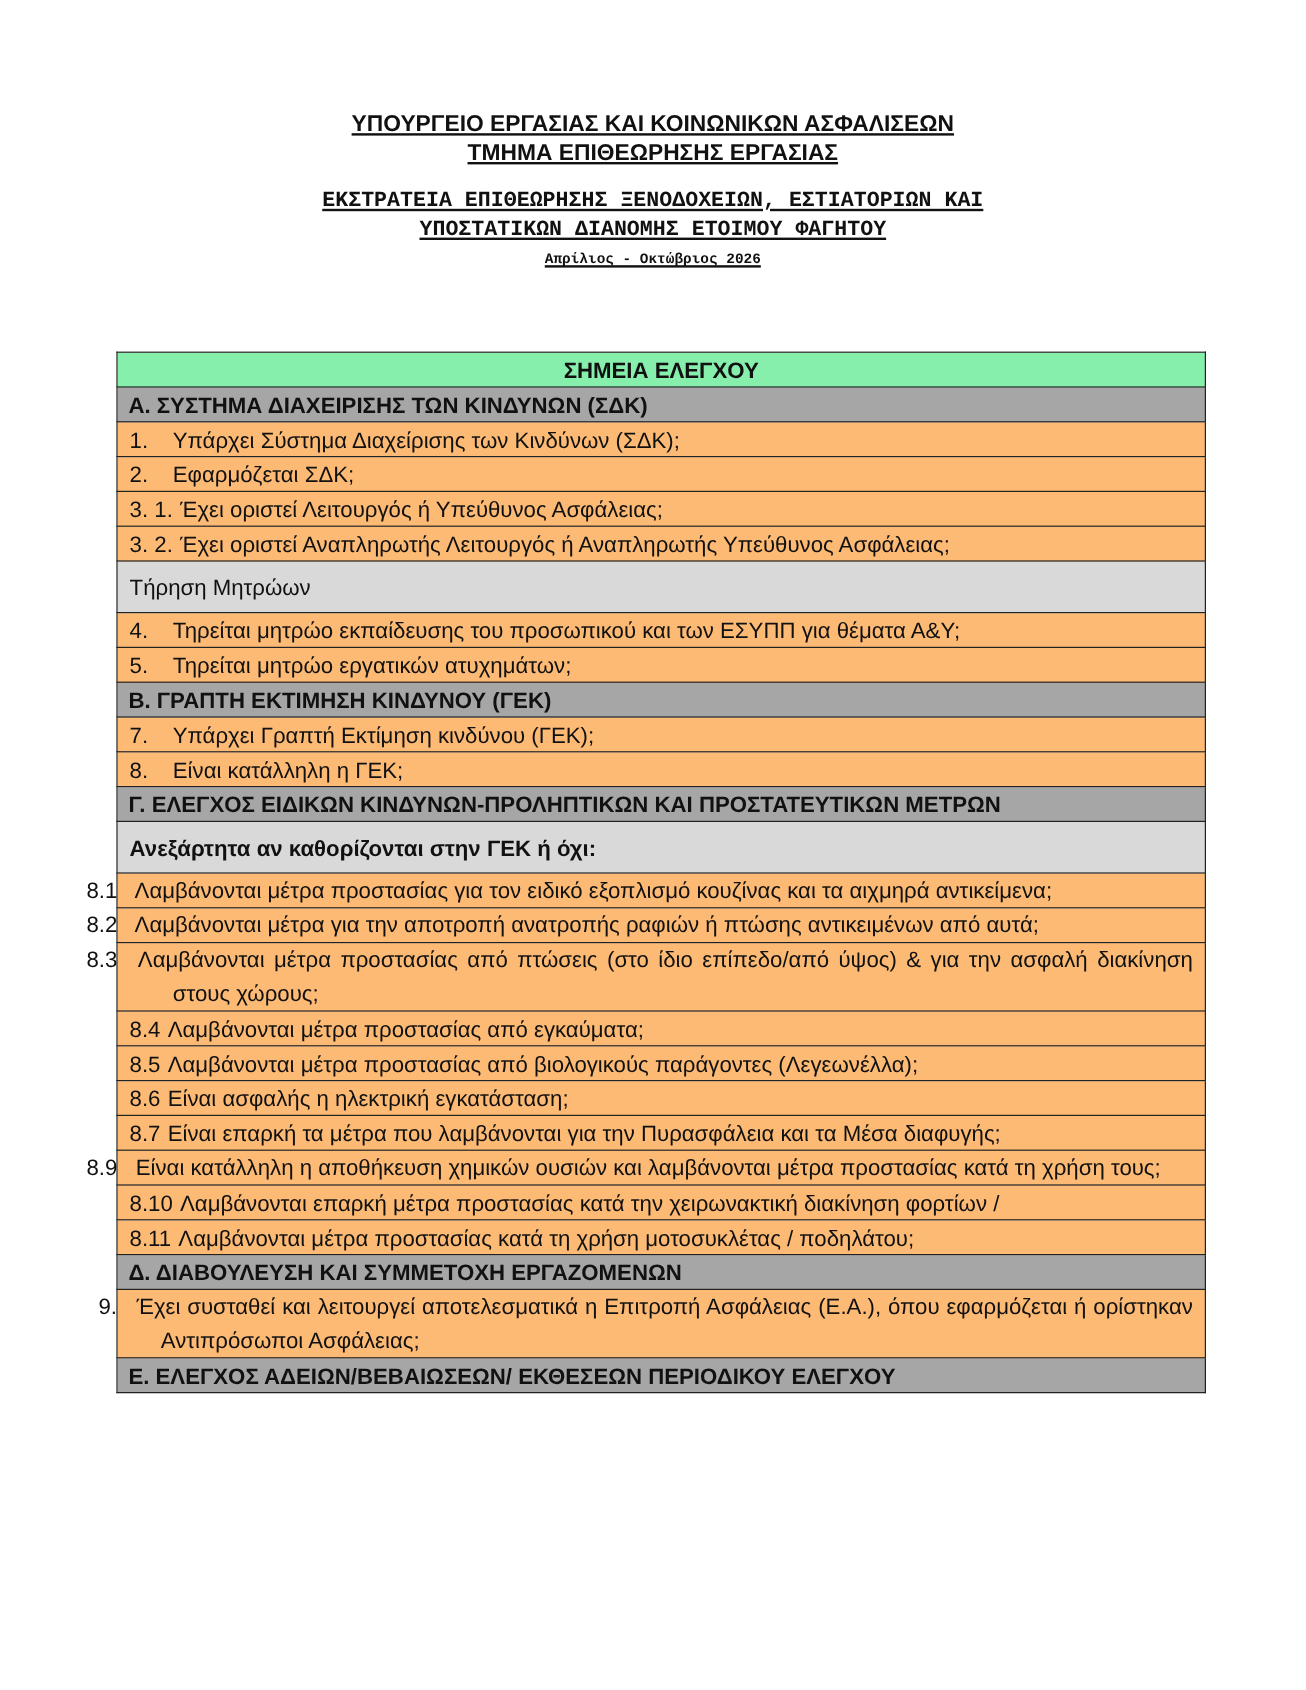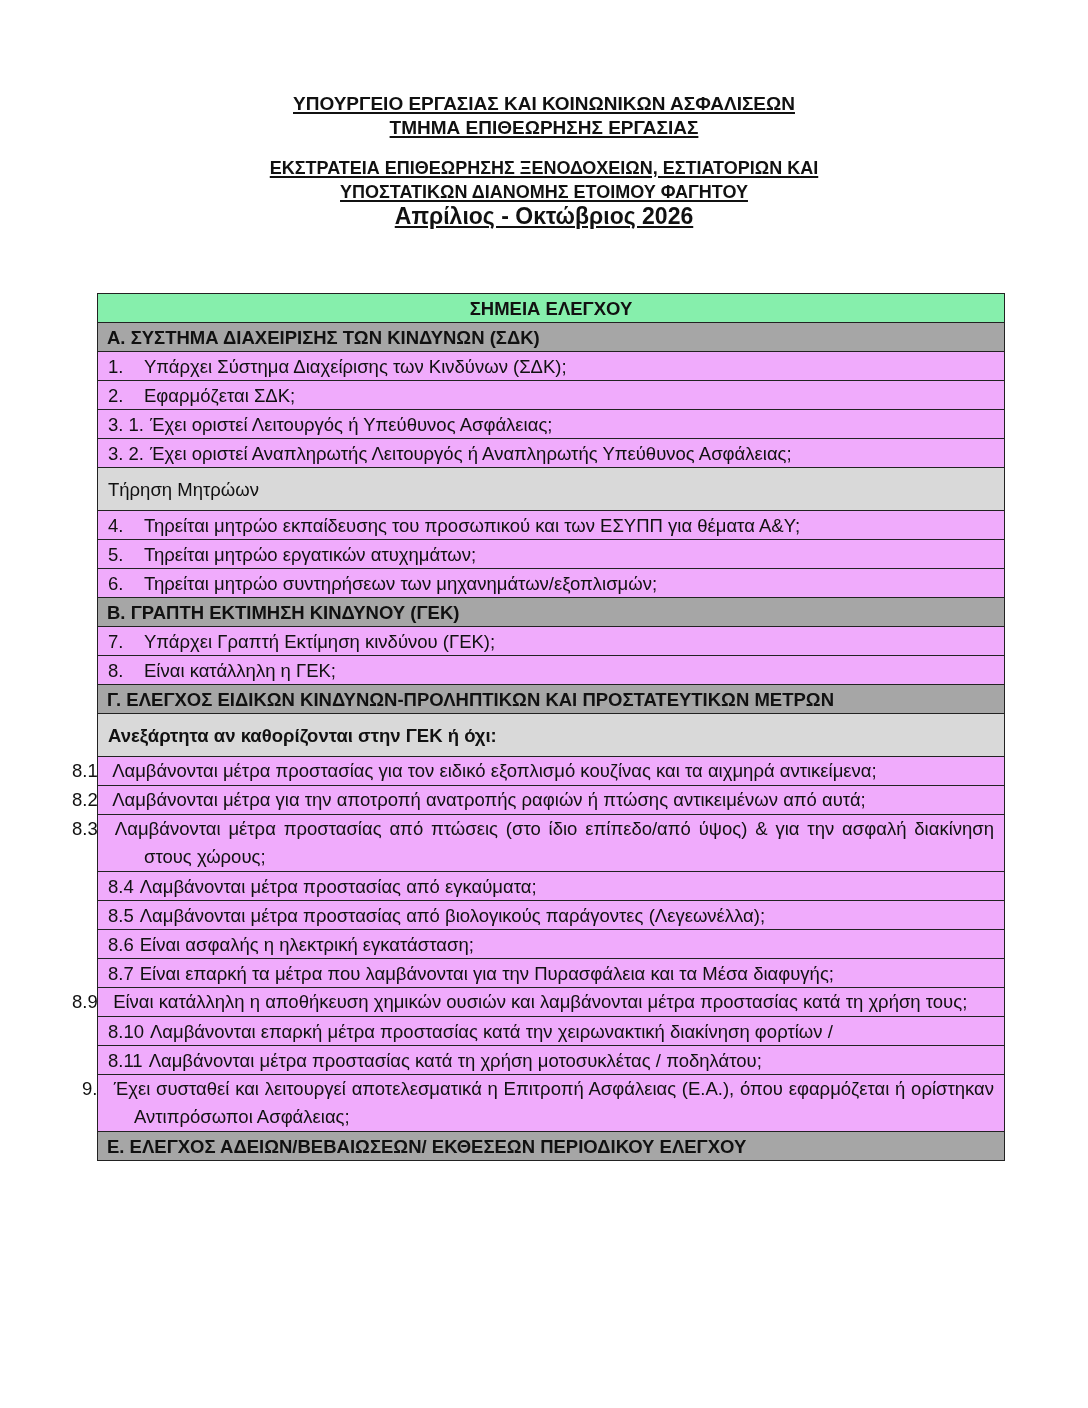--- a/index.html
+++ b/index.html
@@ -29,22 +29,22 @@
       line-height: 24px;
     }
     .header .line span {
       text-decoration: underline;
       text-decoration-thickness: 1.5px;
       text-underline-offset: 2px;
       margin-top: 24px;
     }
     .header.org { top: 92px; }
     .header.campaign { top: 156px; }
-    .header.campaign .line { font-size: 18px; line-height: 24px; }
-    .header.campaign .line.date { font-size: 23px; }
+    .header.campaign .line { font-size: 18px; line-height: 24px; font-family: Liberation Mono, monospace; }
+    .header.campaign .line.date { font-size: 12px; }
 
     table.checklist {
       position: absolute;
       left: 97px;
       top: 293px;
       width: 908px;
       border-collapse: collapse;
       font-size: 18.5px;
     }
     table.checklist td {
@@ -64,21 +64,21 @@
       font-weight: bold;
       height: 29px;
       padding-left: 9px;
     }
     tr.subsection td {
       background: #d9d9d9;
       height: 43px;
     }
     tr.subsection.bold td { font-weight: bold; }
     tr.item td {
-      background: #f0abfc;
+      background: #fdba74;
       height: 29px;
     }
     tr.item td .num { display: inline-block; }
     tr.item.simple td .num { width: 36px; padding-left: 0; }
     tr.item.multi td {
       text-align: justify;
       text-align-last: left;
       padding-left: 10px;
       padding-right: 10px;
       line-height: 28px;
@@ -129,23 +129,20 @@
       </tr>
       <tr class="subsection">
         <td>Τήρηση Μητρώων</td>
       </tr>
       <tr class="item simple">
         <td><span class="num">4.</span><span>Τηρείται μητρώο εκπαίδευσης του προσωπικού και των ΕΣΥΠΠ για θέματα Α&amp;Υ;</span></td>
       </tr>
       <tr class="item simple">
         <td><span class="num">5.</span><span>Τηρείται μητρώο εργατικών ατυχημάτων;</span></td>
       </tr>
-      <tr class="item simple">
-        <td><span class="num">6.</span><span>Τηρείται μητρώο συντηρήσεων των μηχανημάτων/εξοπλισμών;</span></td>
-      </tr>
 
       <tr class="section">
         <td>Β. ΓΡΑΠΤΗ ΕΚΤΙΜΗΣΗ ΚΙΝΔΥΝΟΥ (ΓΕΚ)</td>
       </tr>
       <tr class="item simple">
         <td><span class="num">7.</span><span>Υπάρχει Γραπτή Εκτίμηση κινδύνου (ΓΕΚ);</span></td>
       </tr>
       <tr class="item simple">
         <td><span class="num">8.</span><span>Είναι κατάλληλη η ΓΕΚ;</span></td>
       </tr>
@@ -188,20 +185,23 @@
             <span class="txt"><span class="num">8.9</span> <span>Είναι κατάλληλη η αποθήκευση χημικών ουσιών και λαμβάνονται μέτρα προστασίας κατά τη χρήση τους;</span></span>
           </td>
       </tr>
       <tr class="item inline">
         <td><span class="num">8.10</span><span>Λαμβάνονται επαρκή μέτρα προστασίας κατά την χειρωνακτική διακίνηση φορτίων /</span></td>
       </tr>
       <tr class="item inline">
         <td><span class="num">8.11</span><span>Λαμβάνονται μέτρα προστασίας κατά τη χρήση μοτοσυκλέτας / ποδηλάτου;</span></td>
       </tr>
 
+      <tr class="section">
+        <td>Δ. ΔΙΑΒΟΥΛΕΥΣΗ ΚΑΙ ΣΥΜΜΕΤΟΧΗ ΕΡΓΑΖΟΜΕΝΩΝ</td>
+      </tr>
       <tr class="item multi">
         <td>
             <span class="txt" style="padding-left:26px;text-indent:-26px;"><span class="num">9.</span> <span>Έχει συσταθεί και λειτουργεί αποτελεσματικά η Επιτροπή Ασφάλειας (Ε.Α.), όπου εφαρμόζεται ή ορίστηκαν Αντιπρόσωποι Ασφάλειας;</span></span>
           </td>
       </tr>
 
       <tr class="section">
         <td>Ε. ΕΛΕΓΧΟΣ ΑΔΕΙΩΝ/ΒΕΒΑΙΩΣΕΩΝ/ ΕΚΘΕΣΕΩΝ ΠΕΡΙΟΔΙΚΟΥ ΕΛΕΓΧΟΥ</td>
       </tr>
     </tbody>

